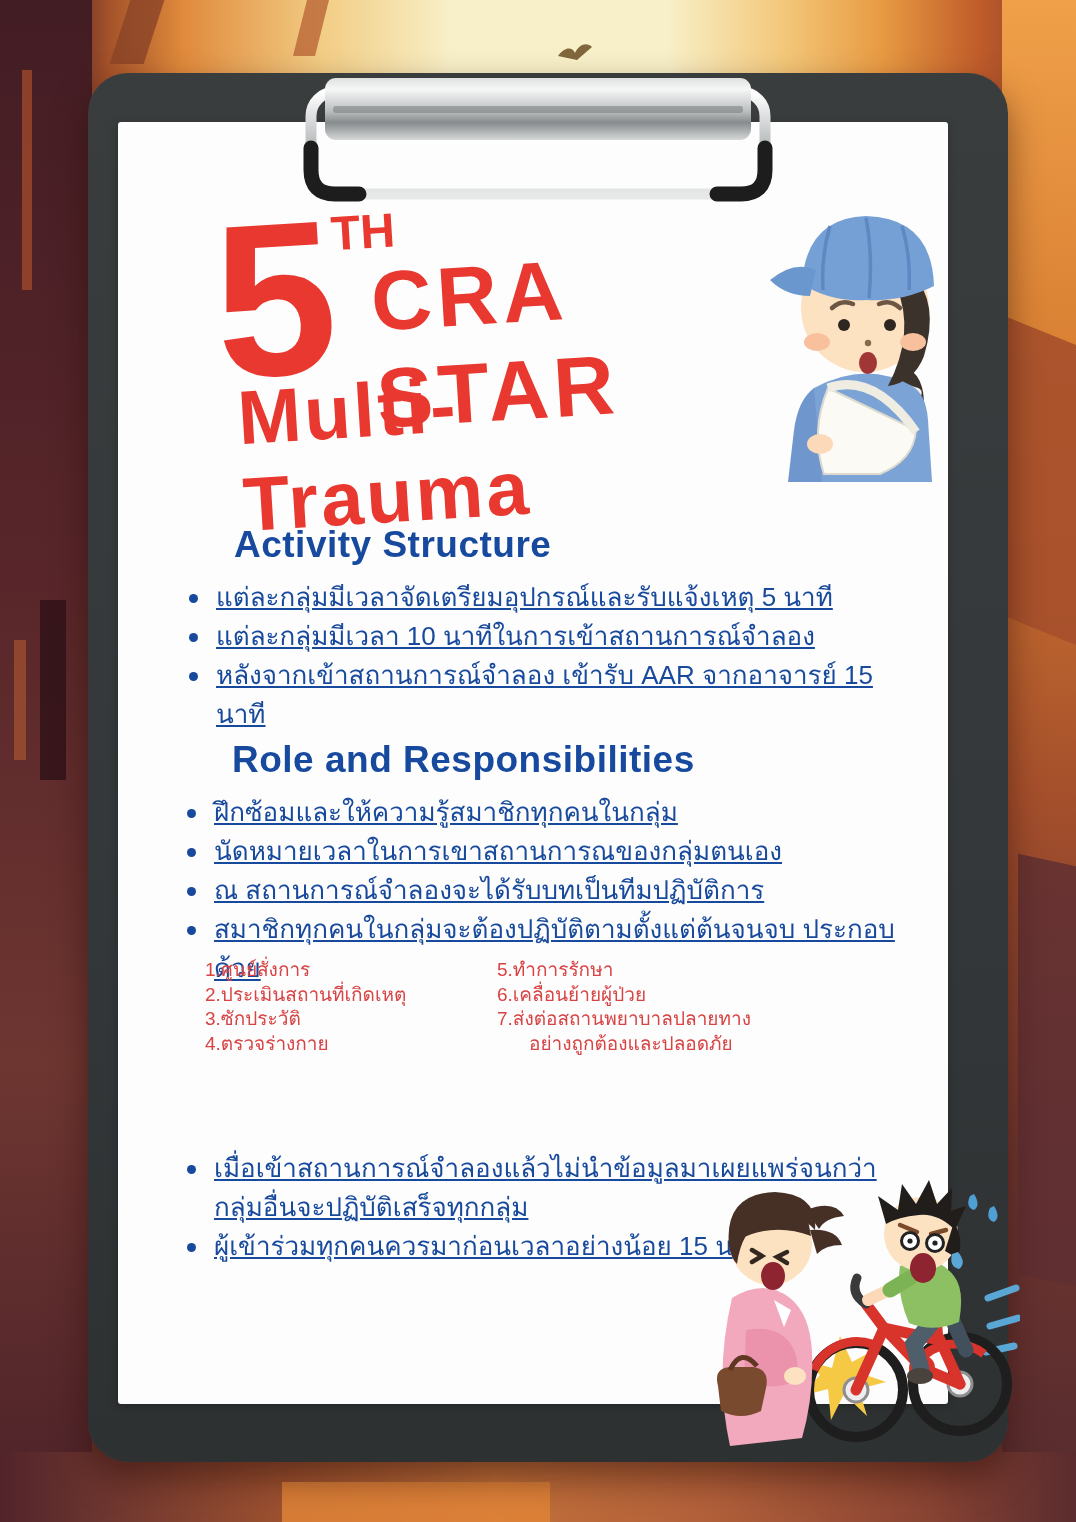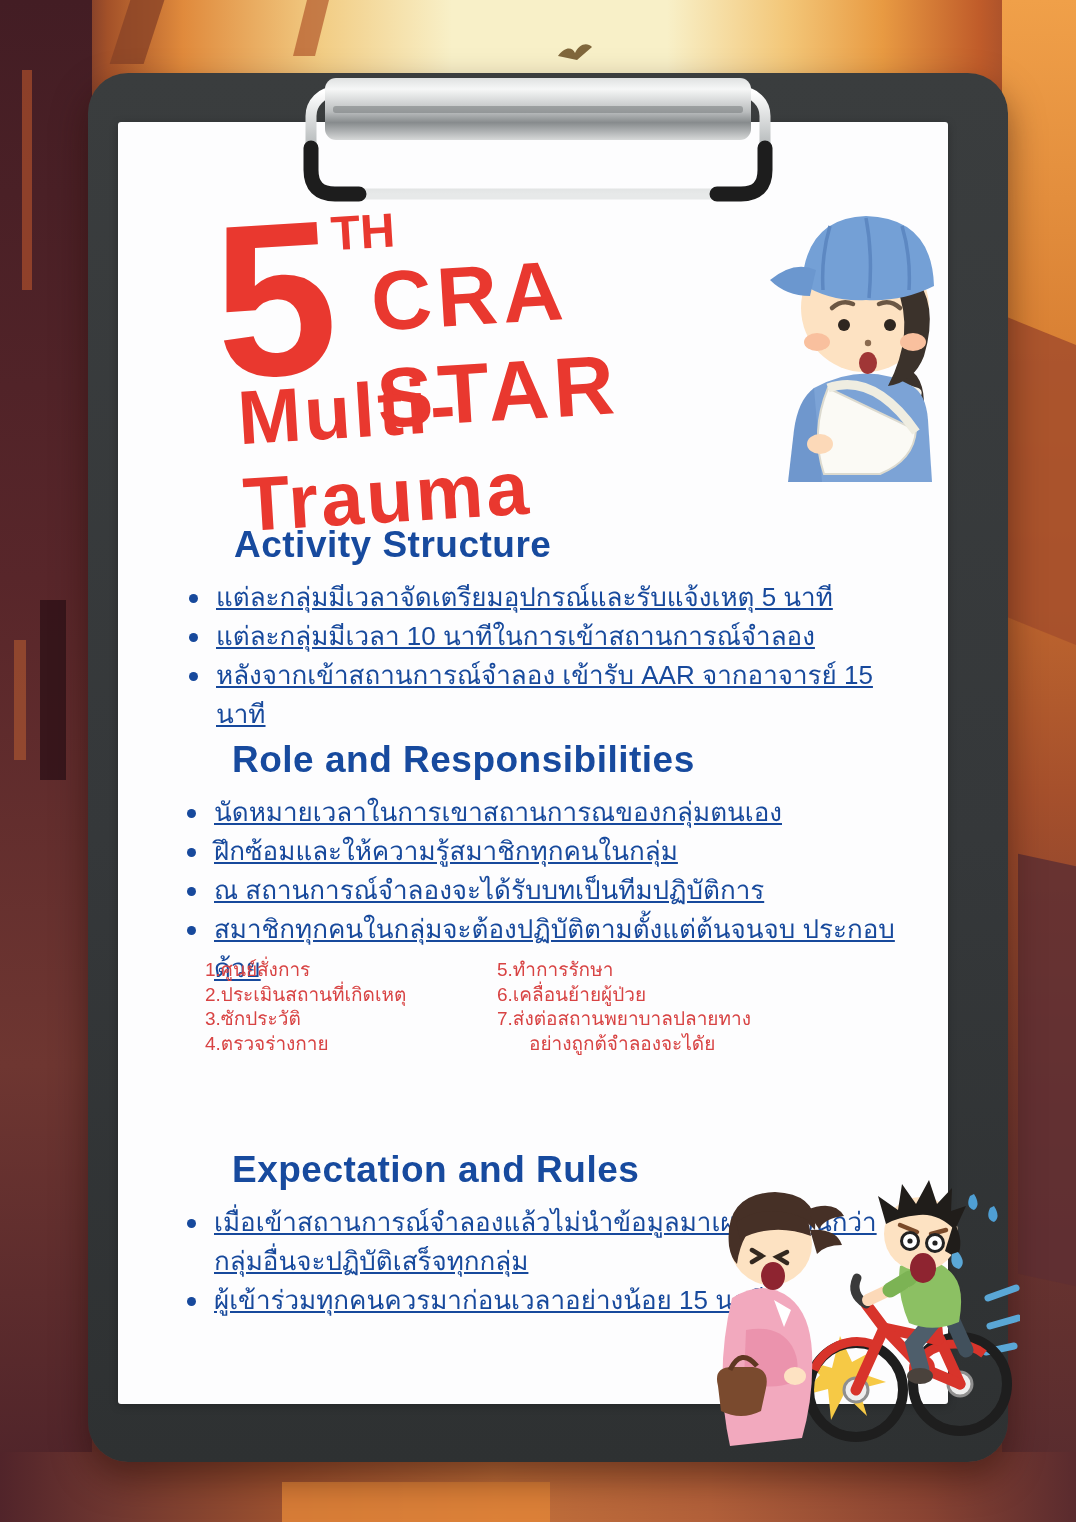--- a/index.html
+++ b/index.html
@@ -149,44 +149,43 @@
     <ul class="blist">
       <li class="dot">แต่ละกลุ่มมีเวลาจัดเตรียมอุปกรณ์และรับแจ้งเหตุ 5 นาที</li>
       <li class="dot">แต่ละกลุ่มมีเวลา 10 นาทีในการเข้าสถานการณ์จำลอง</li>
       <li class="dot">หลังจากเข้าสถานการณ์จำลอง เข้ารับ AAR จากอาจารย์ 15 นาที</li>
     </ul>
   </div>
 
   <div class="sec roles">
     <h2 class="sec-h">Role and Responsibilities</h2>
     <ul class="blist">
+      <li class="dot">ฝึกซ้อมและให้ความรู้สมาชิกทุกคนในกลุ่ม</li>
       <li class="dot">นัดหมายเวลาในการเขาสถานการณของกลุ่มตนเอง</li>
-      <li class="dot">ฝึกซ้อมและให้ความรู้สมาชิกทุกคนในกลุ่ม</li>
       <li class="dot">ณ สถานการณ์จำลองจะได้รับบทเป็นทีมปฏิบัติการ</li>
       <li class="dot">สมาชิกทุกคนในกลุ่มจะต้องปฏิบัติตามตั้งแต่ต้นจนจบ ประกอบด้วย</li>
     </ul>
   </div>
 
   <div class="steps">
     <div class="col">
       <div class="step">1.ศูนย์สั่งการ</div>
       <div class="step">2.ประเมินสถานที่เกิดเหตุ</div>
       <div class="step">3.ซักประวัติ</div>
       <div class="step">4.ตรวจร่างกาย</div>
     </div>
     <div class="col">
       <div class="step">5.ทำการรักษา</div>
       <div class="step">6.เคลื่อนย้ายผู้ป่วย</div>
       <div class="step">7.ส่งต่อสถานพยาบาลปลายทาง</div>
-      <div class="step wrapline">อย่างถูกต้จำลองจะไดัย</div>
+      <div class="step wrapline">อย่างถูกต้องและปลอดภัย</div>
     </div>
   </div>
 
   <div class="sec expect">
-    <h2 class="sec-h">Expectation and Rules</h2>
     <ul class="blist">
       <li class="dot">เมื่อเข้าสถานการณ์จำลองแล้วไม่นำข้อมูลมาเผยแพร่จนกว่า</li>
       <li class="nodot">กลุ่มอื่นจะปฏิบัติเสร็จทุกกลุ่ม</li>
       <li class="dot">ผู้เข้าร่วมทุกคนควรมาก่อนเวลาอย่างน้อย 15 นาที</li>
     </ul>
   </div>
 
   <svg class="illu-crash" width="332" height="268" viewBox="0 0 332 268">
     <g stroke="#5aa7d6" stroke-width="7" stroke-linecap="round">
       <line x1="300" y1="120" x2="328" y2="110"></line>

